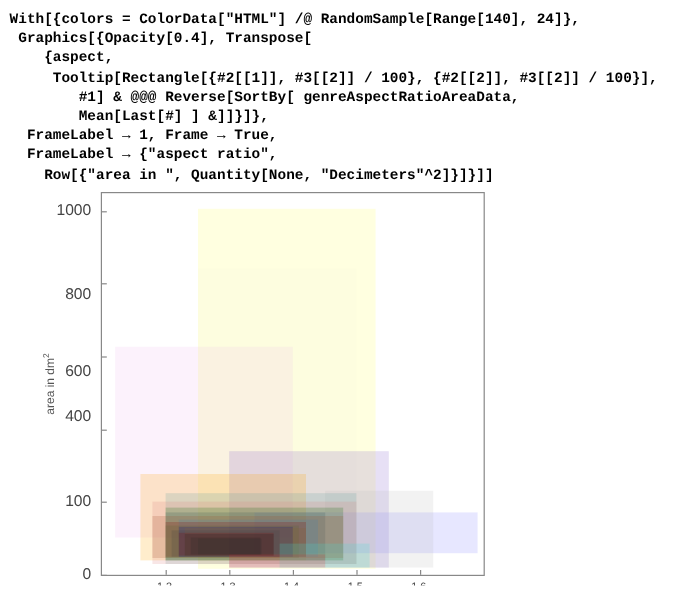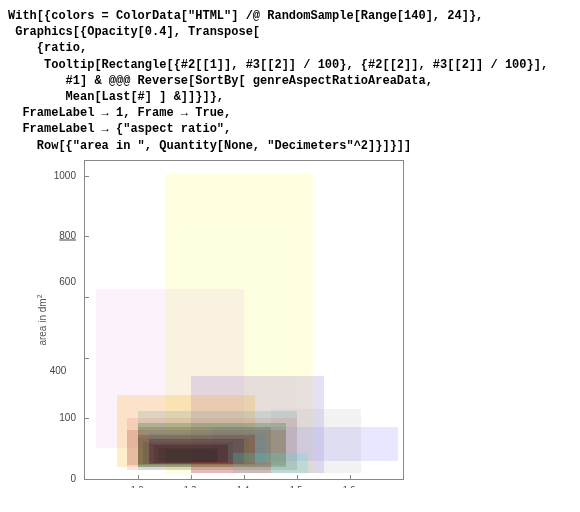--- a/index.html
+++ b/index.html
@@ -43,21 +43,21 @@
   .y-axis {
     position: absolute;
     left: 0;
     top: 0;
     width: 40px;
     height: 320px;
   }
   .y-tick {
     position: absolute;
     right: 4px;
-    font-size: 10px;
+    font-size: 13px;
     color: #444;
     transform: translateY(-50%);
     text-align: right;
     width: 36px;
   }
   .x-axis {
     position: absolute;
     left: 44px;
     top: 320px;
     width: 320px;
@@ -93,38 +93,38 @@
   .tickline-in {
     position: absolute;
     background: #888;
   }
 </style>
 </head>
 <body>
 
 <div class="code-block"><span>With[{colors = ColorData["HTML"] /@ RandomSample[Range[140], 24]},</span>
 <span> Graphics[{Opacity[0.4], Transpose[</span>
-<span>    {ratio,</span>
+<span>    {aspect,</span>
 <span>     Tooltip[Rectangle[{#2[[1]], #3[[2]] / 100}, {#2[[2]], #3[[2]] / 100}],</span>
 <span>        #1] &amp; @@@ Reverse[SortBy[ genreAspectRatioAreaData,</span>
 <span>        Mean[Last[#] ] &amp;]]}]},</span>
 <span>  FrameLabel → 1, Frame → True,</span>
 <span>  FrameLabel → {"aspect ratio",</span>
 <span>    Row[{"area in ", Quantity[None, "Decimeters"^2]}]}]]</span></div>
 
 <div class="chart-outer">
   <div class="y-label">
     <span>area in dm</span><sup>2</sup>
   </div>
   <div class="y-axis" id="y-axis">
       <div class="y-tick" style="top: 318px;">0</div>
       <div class="y-tick" style="top: 257.429px;">100</div>
-      <div class="y-tick" style="top: 210px; text-align: center;">400</div>
-      <div class="y-tick" style="top: 121px;">600</div>
-      <div class="y-tick" style="top: 75px; text-decoration: underline;">800</div>
+      <div class="y-tick" style="top: 186px;">400</div>
+      <div class="y-tick" style="top: 149px;">600</div>
+      <div class="y-tick" style="top: 85px;">800</div>
       <div class="y-tick" style="top: 15.1429px;">1000</div>
     </div>
   <div class="chart-area" id="plot-area">
       <div class="rect" style="left: 79.5px; top: 13.6286px; width: 148.4px; height: 299.829px; background: rgb(255, 255, 102);"></div>
       <div class="rect" style="left: 10.6px; top: 128.714px; width: 148.4px; height: 159px; background: rgb(238, 192, 238);"></div>
       <div class="rect" style="left: 79.5px; top: 63.6px; width: 132.5px; height: 246.829px; background: rgb(245, 245, 220);"></div>
       <div class="rect" style="left: 106px; top: 215.029px; width: 132.5px; height: 96.9143px; background: rgb(136, 102, 204);"></div>
       <div class="rect" style="left: 31.8px; top: 234.714px; width: 137.8px; height: 71.1714px; background: rgb(255, 165, 0);"></div>
       <div class="rect" style="left: 127.2px; top: 266.514px; width: 185.5px; height: 33.3143px; background: rgb(136, 136, 255);"></div>
       <div class="rect" style="left: 185.5px; top: 248.343px; width: 90.1px; height: 63.6px; background: rgb(192, 192, 192);"></div>

